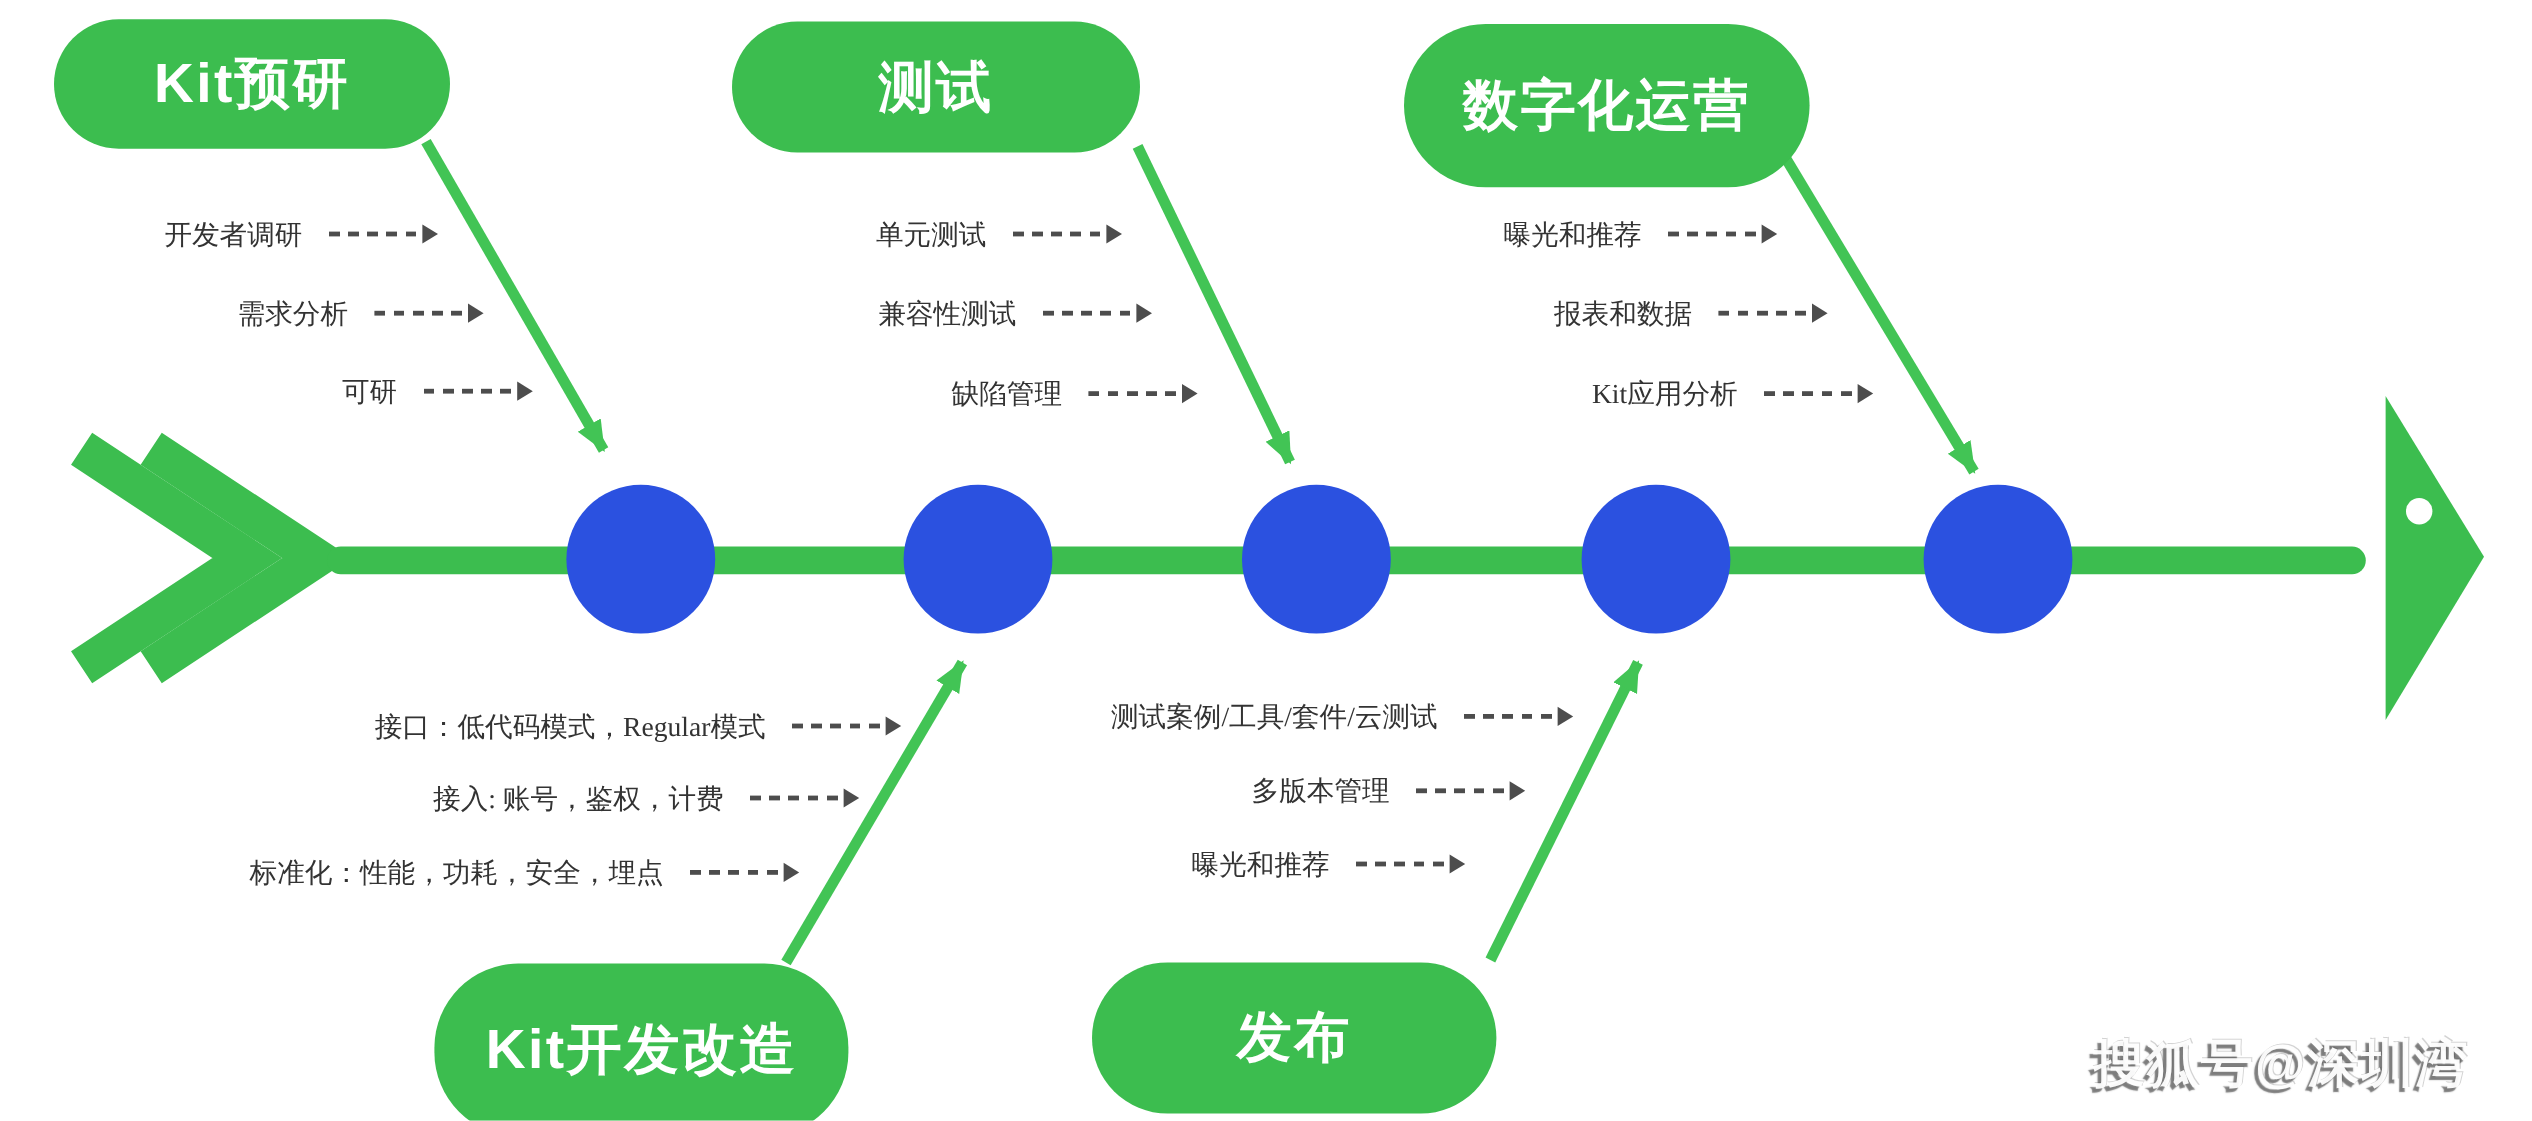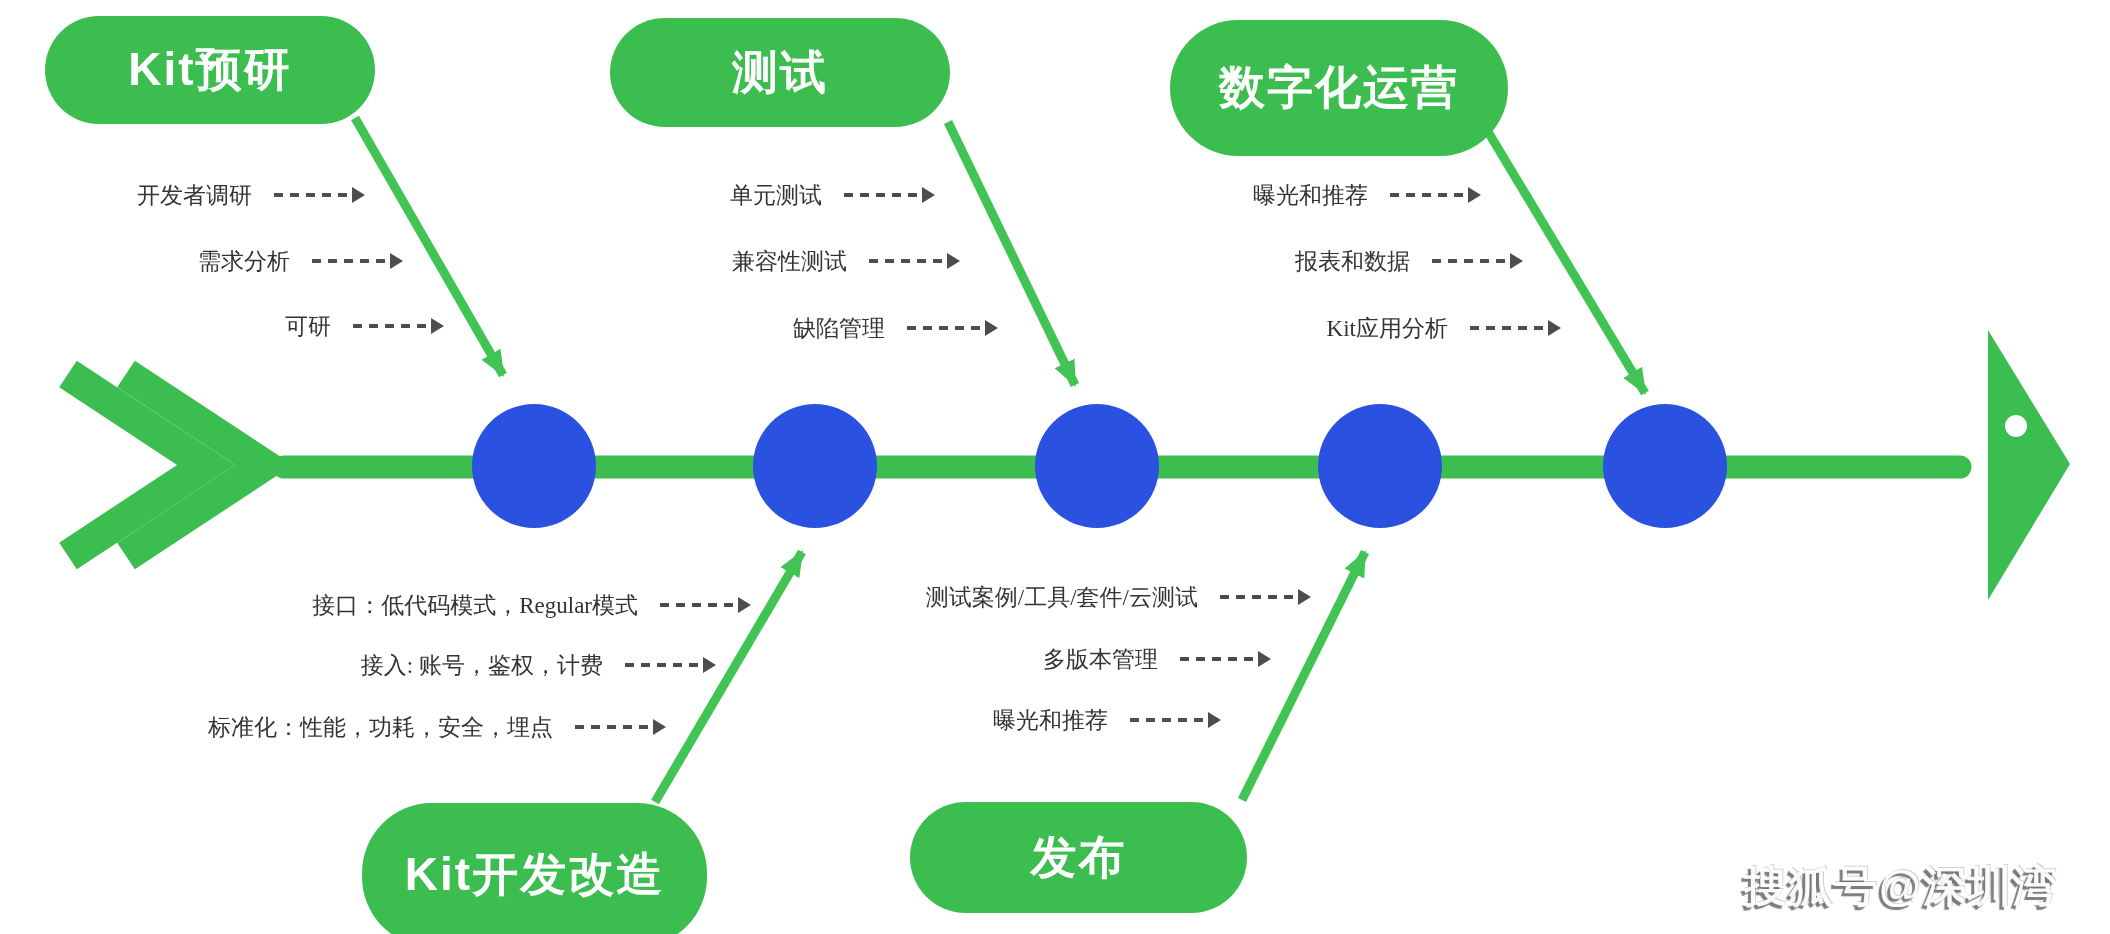--- a/index.html
+++ b/index.html
@@ -101,21 +101,21 @@
   </div>
   <div class="pill" style="left:610px;top:18px;width:340px;height:109px">
     <span>测试</span>
   </div>
   <div class="pill" style="left:1170px;top:20px;width:338px;height:136px">
     <span>数字化运营</span>
   </div>
   <div class="pill" style="left:362px;top:803px;width:345px;height:144px">
     <span>Kit开发改造</span>
   </div>
-  <div class="pill" style="left:910px;top:802px;width:337px;height:111px">
+  <div class="pill" style="left:910px;top:802px;width:337px;height:126px">
     <span>发布</span>
   </div>
 
   <div class="fault" style="top:175px;right:1743px">
     <span>开发者调研</span>
     <span class="dash"></span>
   </div>
   <div class="fault" style="top:241px;right:1705px">
     <span>需求分析</span>
     <span class="dash"></span>

